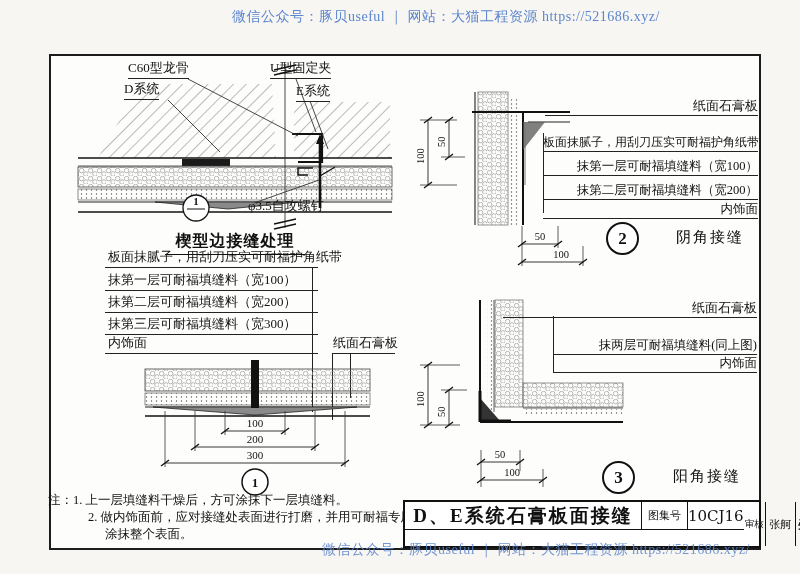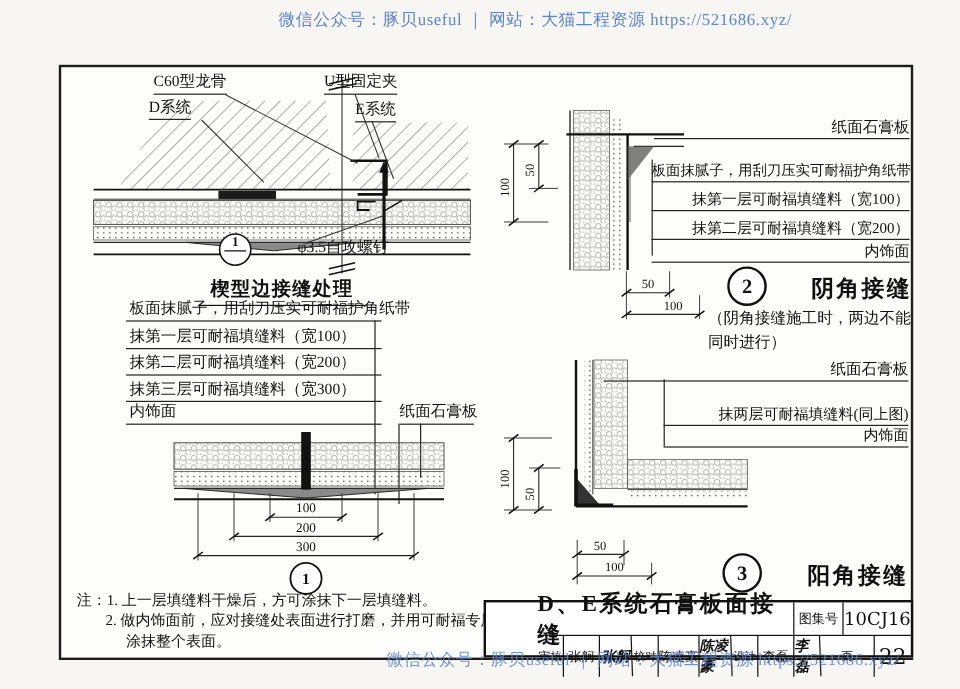--- a/index.html
+++ b/index.html
@@ -8,24 +8,24 @@
   .abs{position:absolute;}
   .frame{position:absolute;left:49px;top:54px;width:708px;height:492px;border:2px solid #1c1c1c;background:#fdfdfb;}
   .wm{position:absolute;font-family:"Liberation Serif",serif;color:#5b85cc;font-size:14px;letter-spacing:.5px;white-space:nowrap;text-align:center;padding-left:46px;}
   .lbl{position:absolute;font-size:13px;line-height:1.15;color:#111;white-space:nowrap;}
   .ul{border-bottom:1px solid #222;padding-bottom:2px;}
   .sec-title{position:absolute;left:165px;top:231px;width:140px;text-align:center;font-size:16px;font-weight:bold;letter-spacing:1px;border-bottom:1.5px solid #111;padding-bottom:2px;white-space:nowrap;}
   .callout{position:absolute;left:105px;width:210px;height:20px;font-size:13px;line-height:19px;border-bottom:1px solid #222;padding-left:3px;white-space:nowrap;}
   .co2{position:absolute;text-align:right;border-bottom:1px solid #222;font-size:12.5px;line-height:16px;padding-bottom:1px;white-space:nowrap;}
   .vline{position:absolute;width:1px;background:#222;}
   .marker{position:absolute;width:29px;height:29px;border:2px solid #111;border-radius:50%;background:#fff;display:flex;align-items:center;justify-content:center;font-weight:bold;font-size:17px;}
-  .dtl-title{position:absolute;font-size:19px;font-weight:bold;letter-spacing:2px;white-space:nowrap;padding-left:28px;}
+  .dtl-title{position:absolute;font-size:15px;font-weight:normal;letter-spacing:2px;white-space:nowrap;padding-left:28px;}
   .dtl-note{position:absolute;font-size:13px;line-height:1.5;width:180px;}
   .note-line{position:absolute;font-size:12.5px;white-space:nowrap;}
-  .tblock{position:absolute;left:403px;top:500px;width:358px;height:48px;border:2px solid #111;background:#fff;box-sizing:border-box;display:flex;flex-direction:column;padding-left:43px;}
+  .tblock{position:absolute;left:403px;top:500px;width:358px;height:48px;border:2px solid #111;background:#fff;box-sizing:border-box;display:flex;flex-direction:row;}
   .tb-r1{display:flex;height:27px;border-bottom:1px solid #111;}
   .tb-r2{display:flex;flex:1;}
   .tb-title{width:236px;border-right:1px solid #111;display:flex;align-items:center;justify-content:center;font-size:19px;font-weight:bold;letter-spacing:2px;}
   .tb-lab{width:45px;border-right:1px solid #111;display:flex;align-items:center;justify-content:center;font-size:11px;}
   .tb-val{flex:1;display:flex;align-items:center;justify-content:center;font-size:15px;font-family:"DejaVu Serif",serif;text-align:center;}
   .c{display:flex;align-items:center;justify-content:center;border-right:1px solid #111;box-sizing:border-box;overflow:hidden;}
   .c-lab{font-size:9.5px;}
   .c-name{font-size:11px;}
   .c-sig{font-size:12px;font-style:italic;font-weight:bold;font-family:"DejaVu Serif",serif;transform:rotate(-2deg);}
   svg text{font-family:"Liberation Serif",serif;fill:#111;}
@@ -127,21 +127,21 @@
     <line x1="60" y1="56" x2="60" y2="112" stroke="#333" stroke-width="0.8"></line>
     <line x1="240" y1="56" x2="240" y2="112" stroke="#333" stroke-width="0.8"></line>
     <line x1="60" y1="108" x2="240" y2="108" stroke="#222" stroke-width="0.9"></line>
     <line x1="56" y1="111" x2="64" y2="105" stroke="#111" stroke-width="1.3"></line>
     <line x1="236" y1="111" x2="244" y2="105" stroke="#111" stroke-width="1.3"></line>
     <text x="150" y="104" text-anchor="middle" font-size="11">300</text>
     <circle cx="150" cy="127" r="13" fill="#fff" stroke="#111" stroke-width="1.5"></circle>
     <text x="150" y="132" text-anchor="middle" font-size="13" font-weight="bold">1</text>
   </svg>
 
-  <div class="note-line" style="left:64px;top:492px;">注：1. 上一层填缝料干燥后，方可涂抹下一层填缝料。</div>
+  <div class="note-line" style="left:48px;top:492px;">注：1. 上一层填缝料干燥后，方可涂抹下一层填缝料。</div>
   <div class="note-line" style="left:88px;top:509px;">2. 做内饰面前，应对接缝处表面进行打磨，并用可耐福专用底漆</div>
   <div class="note-line" style="left:105px;top:526px;">涂抹整个表面。</div>
 
   <svg class="abs" style="left:415px;top:90px;" width="155" height="140">
     <line x1="13" y1="30" x2="13" y2="95" stroke="#222" stroke-width="0.9"></line>
     <line x1="5" y1="30" x2="42" y2="30" stroke="#333" stroke-width="0.8"></line>
     <line x1="5" y1="95" x2="42" y2="95" stroke="#333" stroke-width="0.8"></line>
     <line x1="9" y1="33" x2="17" y2="27" stroke="#111" stroke-width="1.3"></line>
     <line x1="9" y1="98" x2="17" y2="92" stroke="#111" stroke-width="1.3"></line>
     <text transform="translate(9,74) rotate(-90)" font-size="10.5">100</text>
@@ -176,21 +176,20 @@
     <line x1="49" y1="25" x2="57" y2="19" stroke="#111" stroke-width="1.3"></line>
     <text x="35" y="18" text-anchor="middle" font-size="10.5">50</text>
     <line x1="17" y1="40" x2="78" y2="40" stroke="#222" stroke-width="0.9"></line>
     <line x1="13" y1="43" x2="21" y2="37" stroke="#111" stroke-width="1.3"></line>
     <line x1="74" y1="43" x2="82" y2="37" stroke="#111" stroke-width="1.3"></line>
     <text x="56" y="36" text-anchor="middle" font-size="10.5">100</text>
   </svg>
 
   <div class="marker" style="left:606px;top:222px;">2</div>
   <div class="dtl-title" style="left:648px;top:228px;">阴角接缝</div>
-  <div class="dtl-note" style="left:590px;top:255px;">（阴角接缝施工时，两边不能同时进行）</div>
 
   <svg class="abs" style="left:415px;top:295px;" width="210" height="145">
     <line x1="13" y1="70" x2="13" y2="130" stroke="#222" stroke-width="0.9"></line>
     <line x1="5" y1="70" x2="45" y2="70" stroke="#333" stroke-width="0.8"></line>
     <line x1="5" y1="130" x2="45" y2="130" stroke="#333" stroke-width="0.8"></line>
     <line x1="9" y1="73" x2="17" y2="67" stroke="#111" stroke-width="1.3"></line>
     <line x1="9" y1="133" x2="17" y2="127" stroke="#111" stroke-width="1.3"></line>
     <text transform="translate(9,112) rotate(-90)" font-size="10.5">100</text>
     <line x1="34" y1="95" x2="34" y2="130" stroke="#222" stroke-width="0.9"></line>
     <line x1="26" y1="95" x2="52" y2="95" stroke="#333" stroke-width="0.8"></line>

